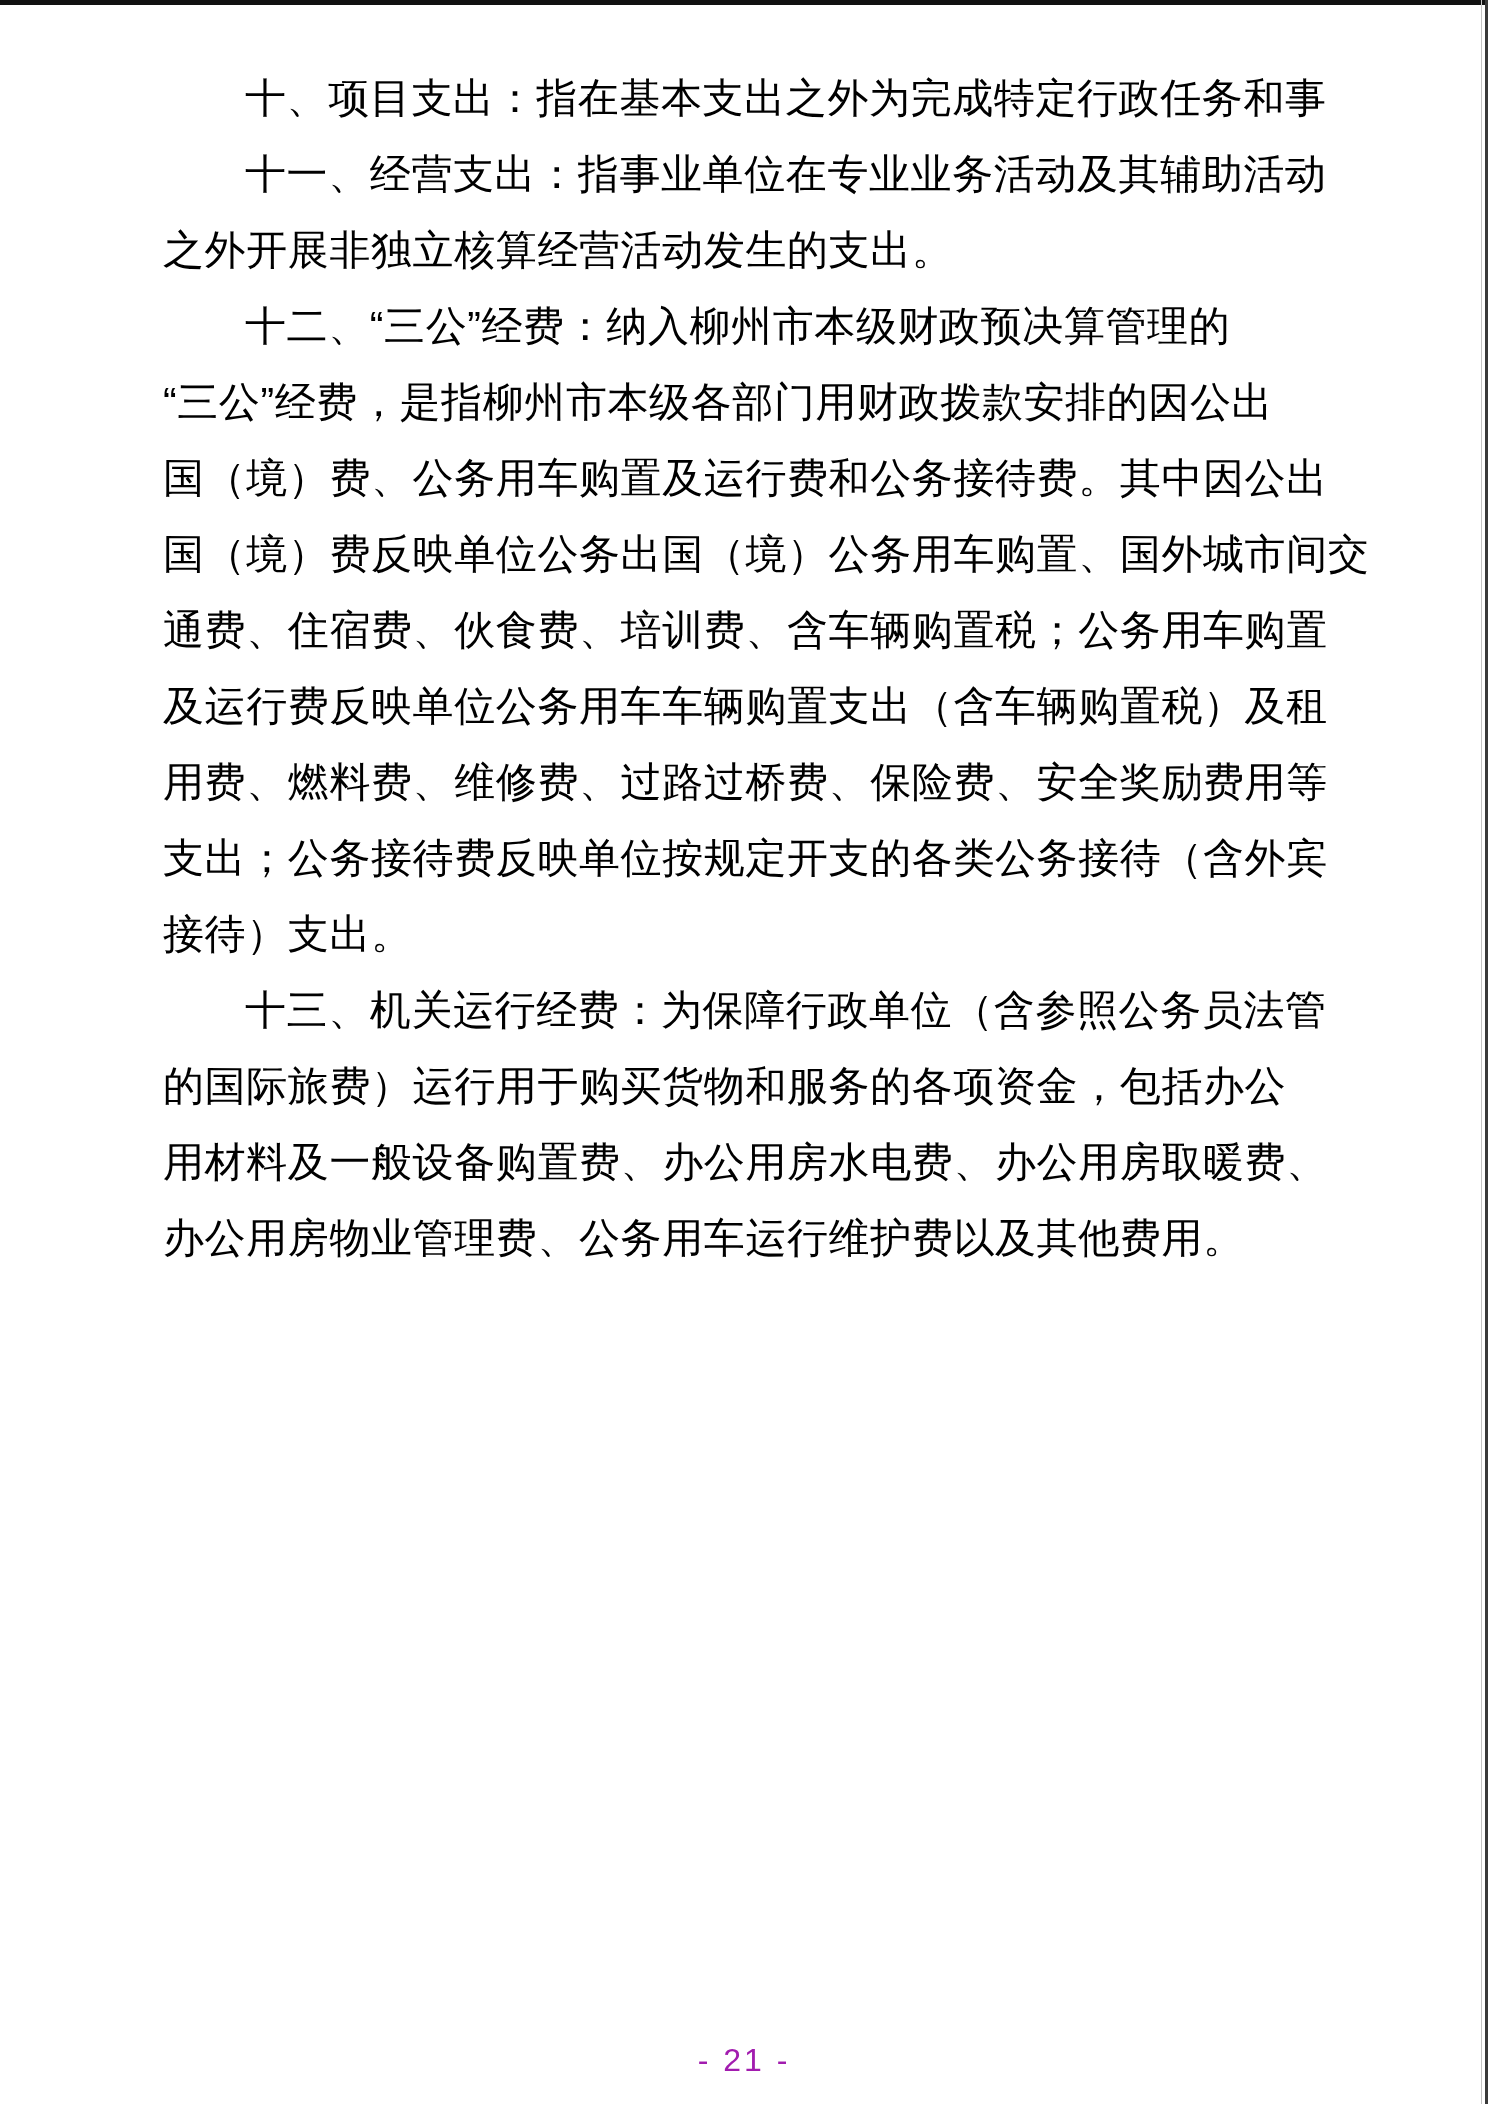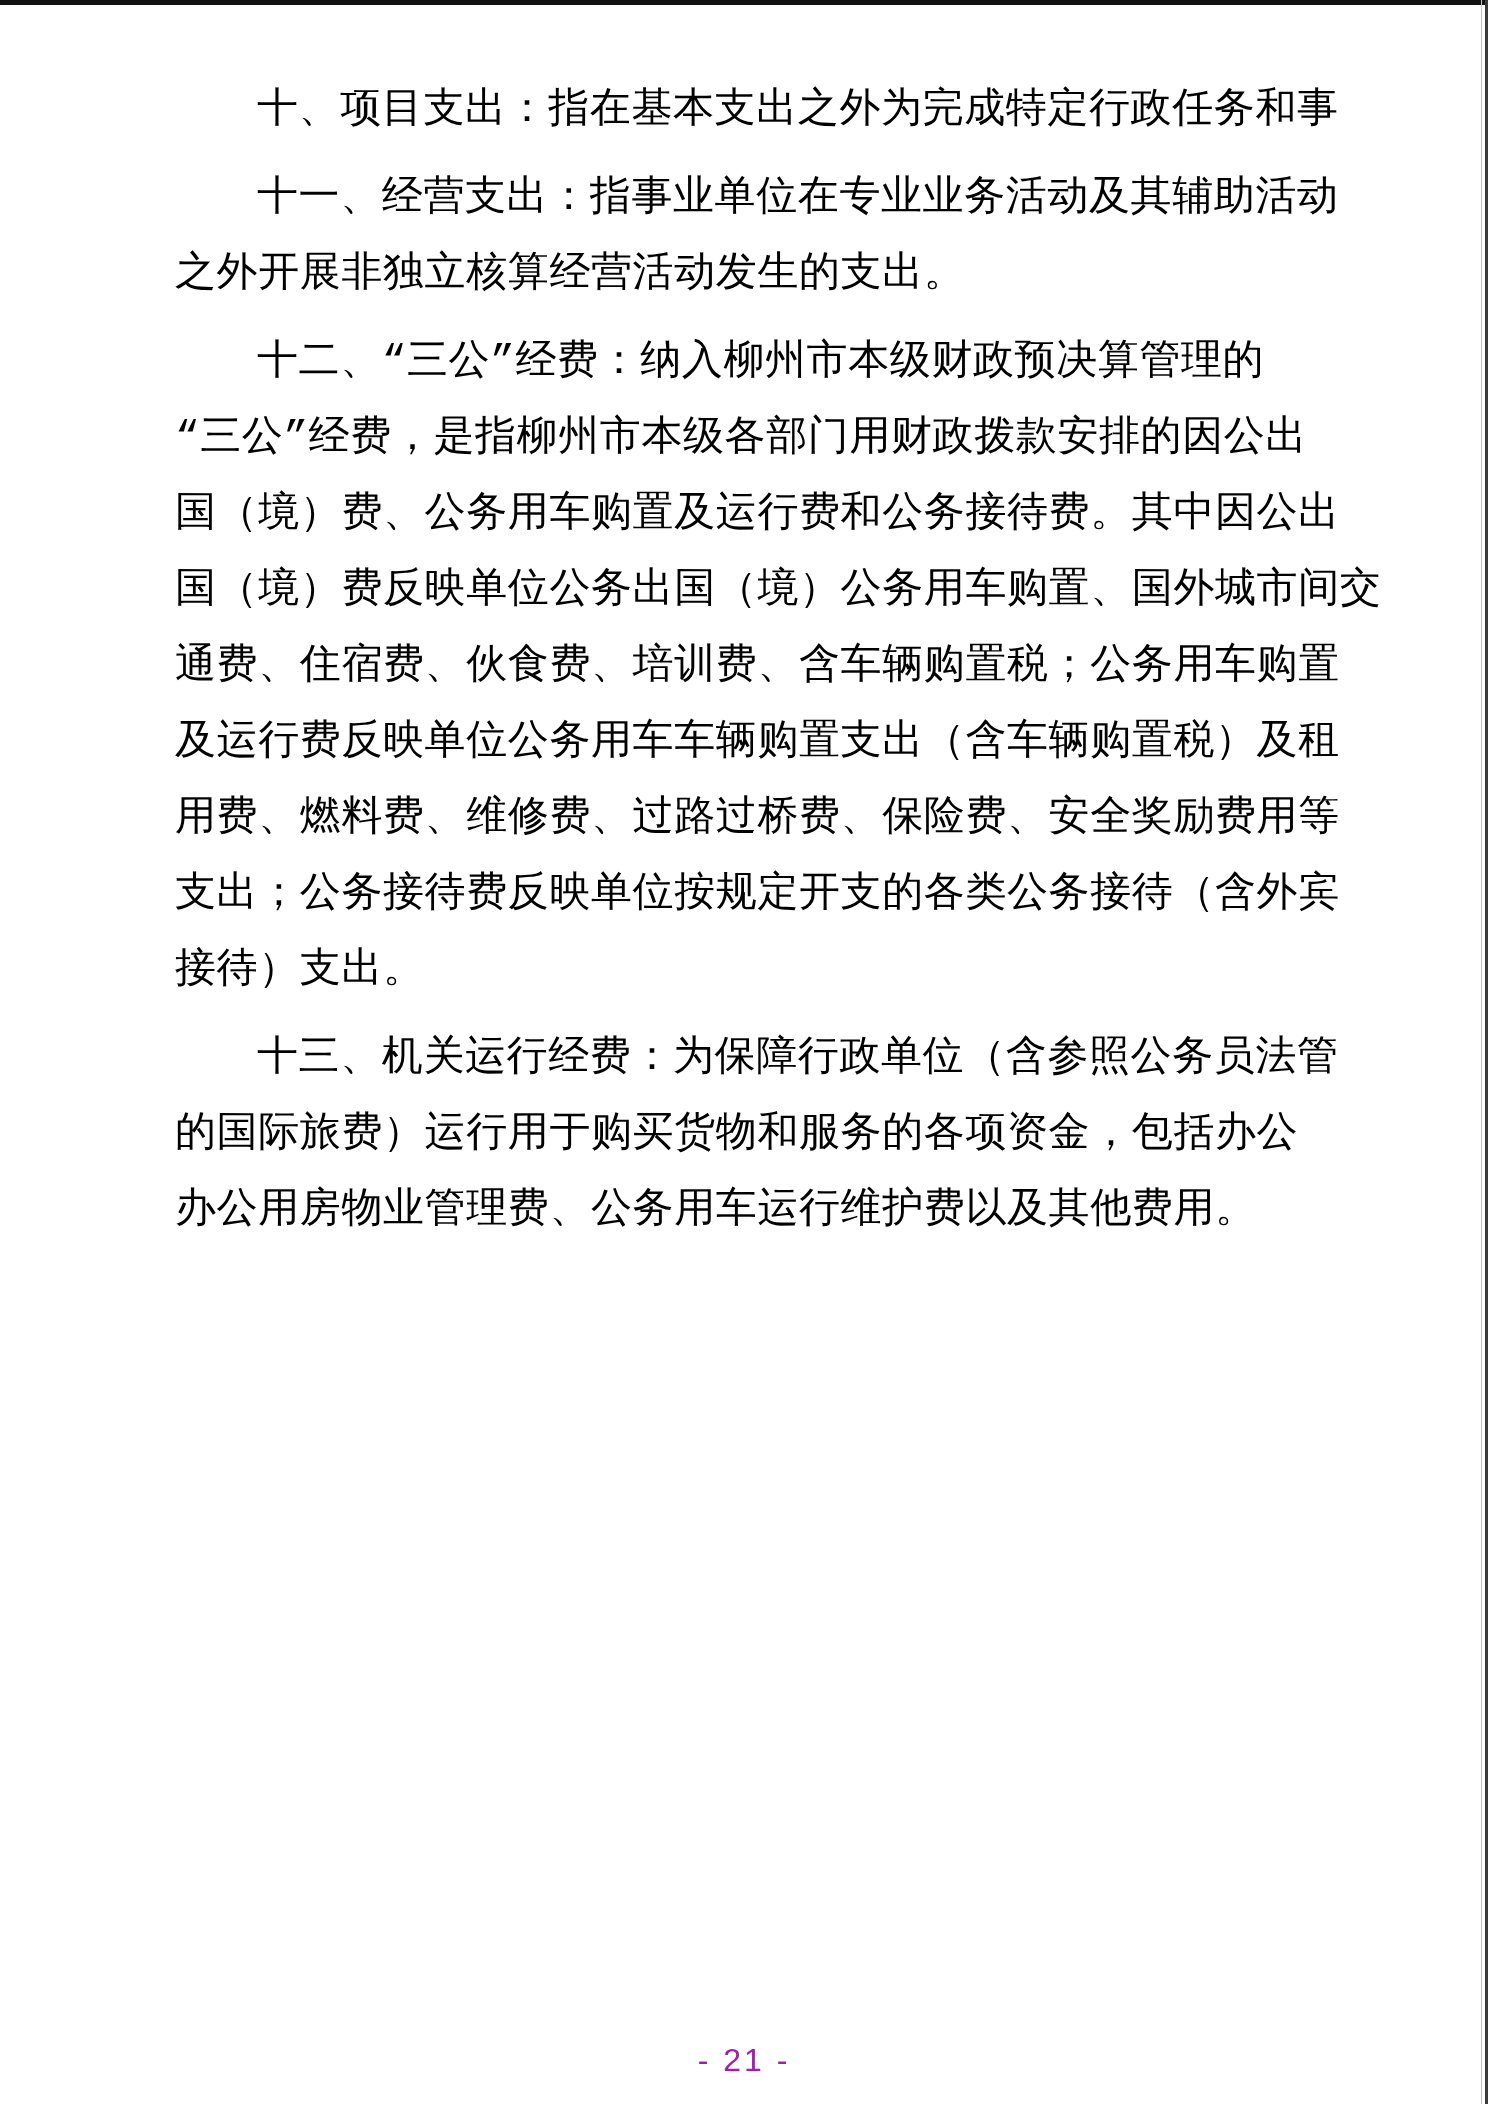--- a/index.html
+++ b/index.html
@@ -36,23 +36,22 @@
     width: 3px; height: 100%;
     background: #3a3a3a;
   }
   .content {
     position: absolute;
     top: 60px;
     left: 163px;
     width: 1170px;
   }
   .paragraph {
-    margin: 12px;
+    margin: 0;
     padding: 0;
-    font-family: Liberation Mono, monospace;
   }
   .line {
     font-size: 41px;
     line-height: 76px;
     letter-spacing: 0.6px;
     white-space: nowrap;
     font-weight: 400;
   }
   .line.first {
     text-indent: 2em;
@@ -91,18 +90,19 @@
         <div class="line">国（境）费反映单位公务出国（境）公务用车购置、国外城市间交</div>
         <div class="line">通费、住宿费、伙食费、培训费、含车辆购置税；公务用车购置</div>
         <div class="line">及运行费反映单位公务用车车辆购置支出（含车辆购置税）及租</div>
         <div class="line">用费、燃料费、维修费、过路过桥费、保险费、安全奖励费用等</div>
         <div class="line">支出；公务接待费反映单位按规定开支的各类公务接待（含外宾</div>
         <div class="line">接待）支出。</div>
       </div>
       <div class="paragraph">
         <div class="line first">十三、机关运行经费：为保障行政单位（含参照公务员法管</div>
         <div class="line">的国际旅费）运行用于购买货物和服务的各项资金，包括办公</div>
+        <div class="line">用材料及一般设备购置费、办公用房水电费、办公用房取暖费、</div>
         <div class="line">办公用房物业管理费、公务用车运行维护费以及其他费用。</div>
       </div>
     </main>
 
   <div class="footer">- 21 -</div>
 </div>
 
 </body></html>

